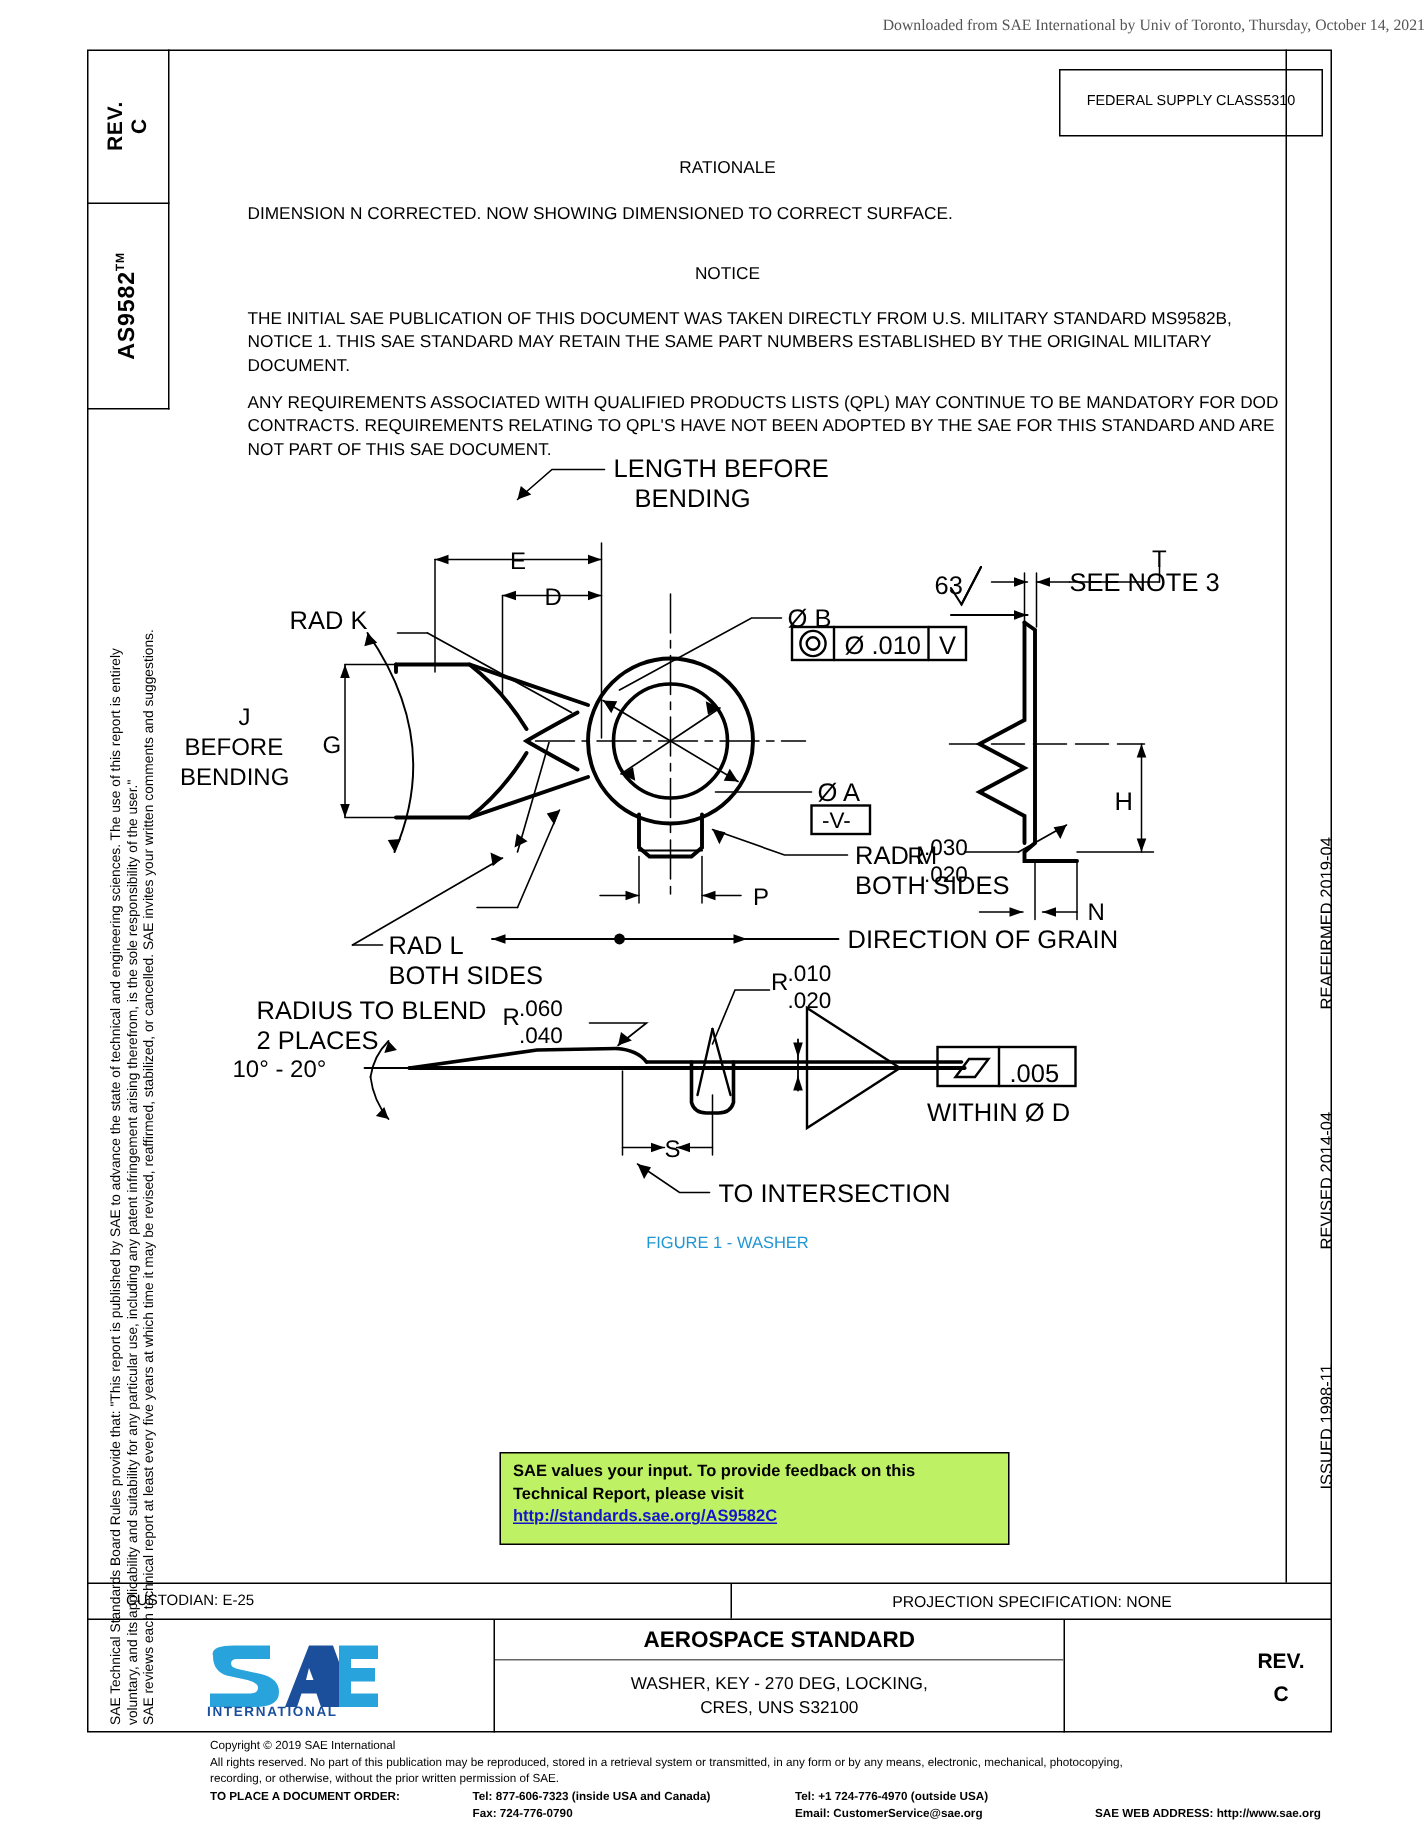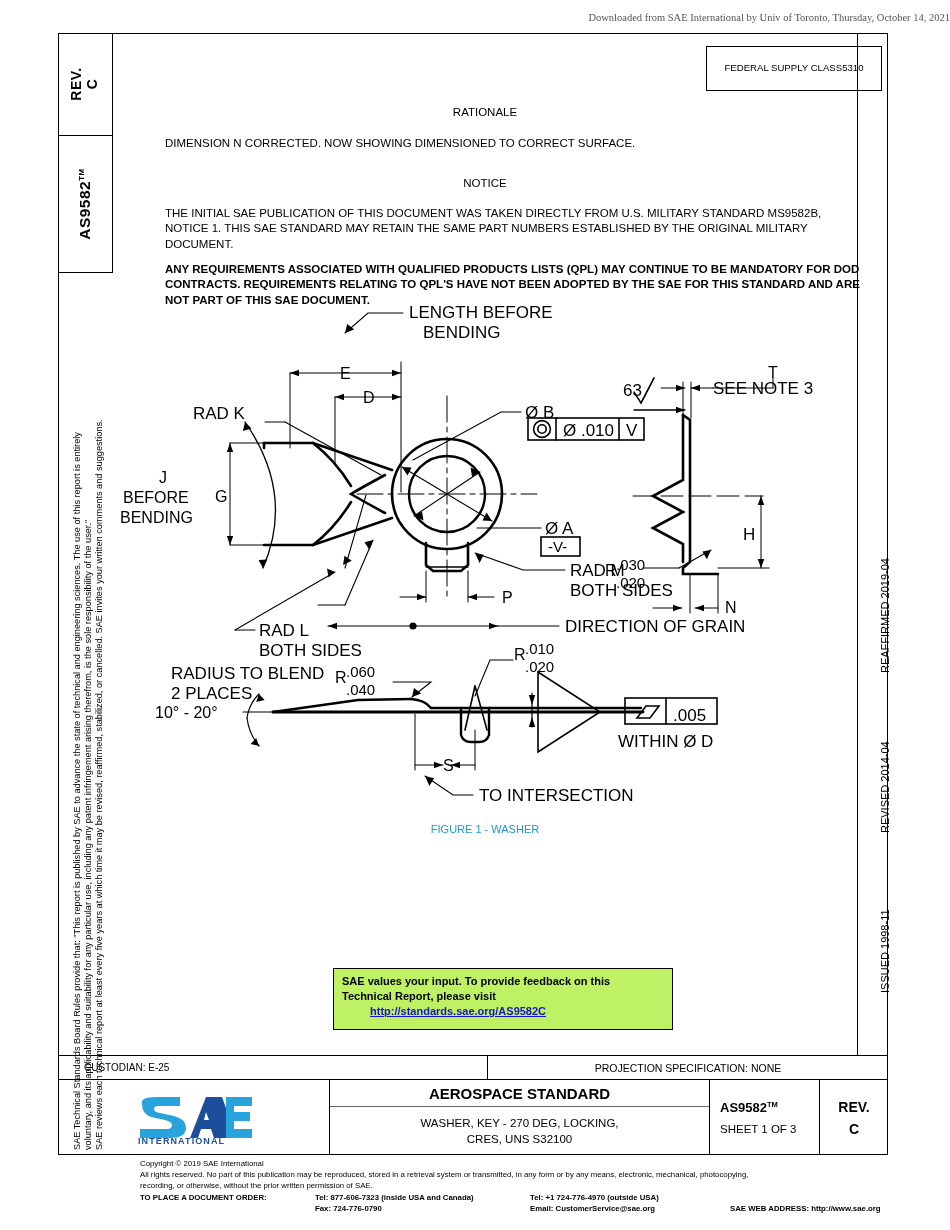--- a/index.html
+++ b/index.html
@@ -48,34 +48,34 @@
   #fsc-box{left:706px;top:46px;width:176px;height:45px;
       border:1.2px solid #000;box-sizing:border-box;
       display:flex;flex-direction:row;align-items:center;justify-content:center;
       font-size:9.6px;line-height:1.32;text-align:center;}
 
   
   #rationale-head{left:113px;top:106px;width:744px;text-align:center;font-size:11.5px;}
   #rationale-body{left:165px;top:135px;width:700px;font-size:11.5px;line-height:1.45;}
   #notice-head{left:113px;top:177px;width:744px;text-align:center;font-size:11.5px;}
   #notice-p1{left:165px;top:206px;width:695px;font-size:11.5px;line-height:1.33;}
-  #notice-p2{left:165px;top:262px;width:695px;font-size:11.5px;line-height:1.33;font-weight:bold;}
+  #notice-p2{left:165px;top:262px;width:695px;font-size:11.5px;line-height:1.33;}
 
   
   #drawing{left:113px;top:300px;width:744px;height:560px;}
   #drawing svg{display:block;}
   #fig-caption{left:113px;top:823px;width:744px;text-align:center;
       font-size:11px;color:#2196d4;}
 
   
   #feedback-box{left:333px;top:968px;width:340px;height:62px;
       border:1.6px solid #000;box-sizing:border-box;background:#bef264;
       padding:5px 8px;font-size:11px;font-weight:bold;line-height:1.33;}
   #feedback-link{color:#1414cc;text-decoration:underline;font-weight:bold;
-      display:inline-block;margin-top:1px;margin-left:28px;}
+      display:inline-block;margin-top:1px;}
 
   
   #tap-box{left:689px;top:958px;width:168px;height:97px;
       border:1.4px solid #000;border-right:0;box-sizing:border-box;}
   #tap-title{left:0;top:0;width:100%;height:22px;
       border-bottom:1.4px solid #000;box-sizing:border-box;
       display:flex;align-items:center;justify-content:center;
       font-size:8.6px;letter-spacing:.2px;}
 
   
@@ -438,24 +438,20 @@
     </div>
     <div class="abs" id="tb-mid">
       <div class="abs" id="tb-aero">AEROSPACE STANDARD</div>
       <div class="abs" id="tb-desc">
         <div>
           <div>WASHER, KEY - 270 DEG, LOCKING,</div>
           <div>CRES, UNS S32100</div>
         </div>
       </div>
     </div>
-    <div class="abs" id="tb-num">
-      <div class="n1"><span>AS9582</span><span class="tm">TM</span></div>
-      <div class="n2">SHEET 1 OF 3</div>
-    </div>
     <div class="abs" id="tb-rev">
       <div>REV.</div>
       <div>C</div>
     </div>
   </div>
 
   <div class="abs" id="footer">
     <div>Copyright © 2019 SAE International</div>
     <div>All rights reserved. No part of this publication may be reproduced, stored in a retrieval system or transmitted, in any form or by any means, electronic, mechanical, photocopying,</div>
     <div>recording, or otherwise, without the prior written permission of SAE.</div>

